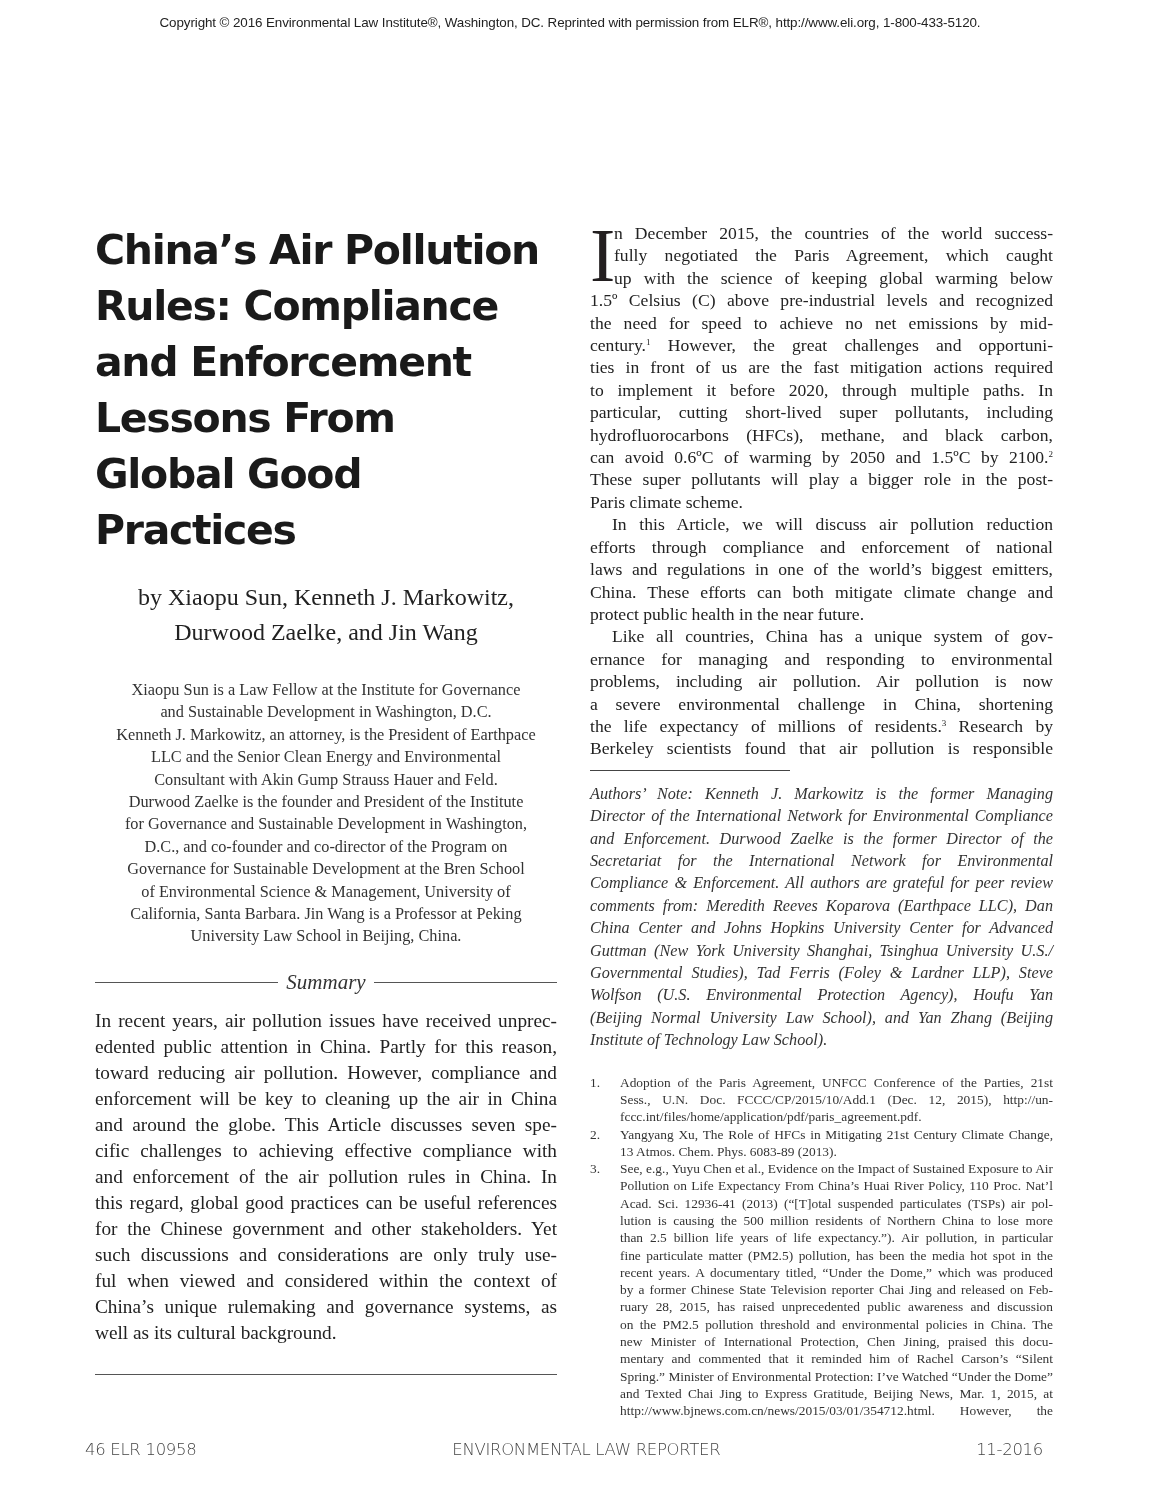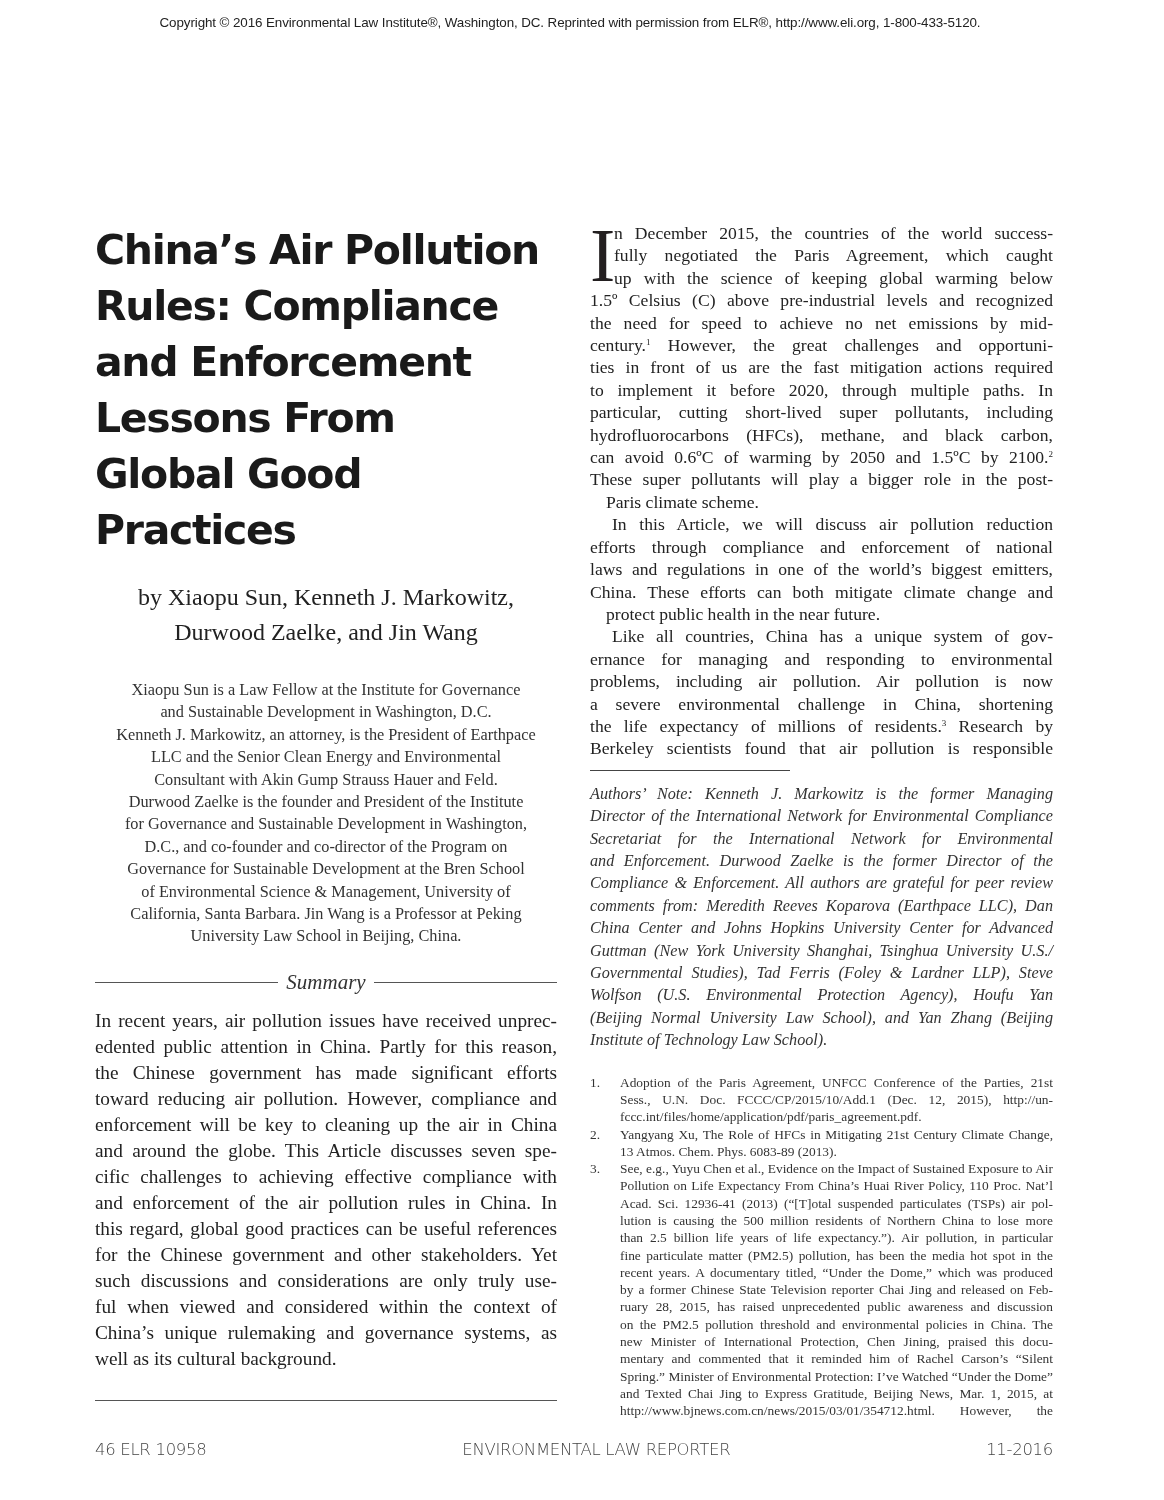--- a/index.html
+++ b/index.html
@@ -41,21 +41,21 @@
   }
   .summary-body span { display: block; text-align: justify; text-align-last: justify; }
   .summary-body span.last { text-align-last: left; }
   .bottom-rule { border-top: 1.5px solid #555; margin-top: 28px; }
 
   .body-text {
     font-family: "Liberation Serif", serif; font-size: 17.6px; line-height: 22.4px;
     color: #222;
   }
   .body-text .line { display: block; text-align: justify; text-align-last: justify; white-space: nowrap; }
-  .body-text .line.last { text-align-last: left; margin-left: 16px; }
+  .body-text .line.last { text-align-last: left; }
   .body-text .indent { padding-left: 22px; }
   .dropcap-wrap { position: relative; }
   .dropcap {
     position: absolute; left: 0; top: 2px; font-family: "Liberation Serif", serif;
     font-size: 76px; line-height: 62px; color: #231f20;
   }
   .dc-line { padding-left: 24px; }
   sup { font-size: 9px; vertical-align: 6px; line-height: 0; }
   .note-rule { width: 200px; border-top: 1.3px solid #444; margin: 10px 0 12px 0; }
   .authors-note {
@@ -68,21 +68,21 @@
     margin-top: 22px; font-family: "Liberation Serif", serif; font-size: 13.4px;
     line-height: 17.3px; color: #333;
   }
   .fn { display: flex; }
   .fn .num { width: 30px; flex: none; }
   .fn .txt { flex: 1; }
   .fn .txt span { display: block; text-align: justify; text-align-last: justify; white-space: nowrap; }
   .fn .txt span.last { text-align-last: left; }
 
   .footer {
-    position: absolute; top: 1440px; left: 95px; width: 958px; display: flex;
+    position: absolute; top: 1440px; left: 85px; width: 958px; display: flex;
     justify-content: space-between; font-family: "DejaVu Sans", sans-serif;
     font-size: 16.5px; color: #444; font-weight: 300; letter-spacing: -0.3px;
   }
 </style>
 </head>
 <body>
 
 <div class="copyright">Copyright © 2016 Environmental Law Institute®, Washington, DC. Reprinted with permission from ELR®, http://www.eli.org, 1-800-433-5120.</div>
 
 <div class="left-col">
@@ -117,21 +117,20 @@
 
   <div class="summary-head">
     <div class="rule"></div>
     <div class="label">Summary</div>
     <div class="rule"></div>
   </div>
 
   <div class="summary-body">
     <span>In recent years, air pollution issues have received unprec-</span>
     <span>edented public attention in China. Partly for this reason,</span>
-    <span>the Chinese government has made significant efforts</span>
     <span>toward reducing air pollution. However, compliance and</span>
     <span>enforcement will be key to cleaning up the air in China</span>
     <span>and around the globe. This Article discusses seven spe-</span>
     <span>cific challenges to achieving effective compliance with</span>
     <span>and enforcement of the air pollution rules in China. In</span>
     <span>this regard, global good practices can be useful references</span>
     <span>for the Chinese government and other stakeholders. Yet</span>
     <span>such discussions and considerations are only truly use-</span>
     <span>ful when viewed and considered within the context of</span>
     <span>China’s unique rulemaking and governance systems, as</span>
@@ -175,22 +174,22 @@
     <span class="line">a severe environmental challenge in China, shortening</span>
     <span class="line"><span>the life expectancy of millions of residents.</span><sup>3</sup><span> Research by</span></span>
     <span class="line">Berkeley scientists found that air pollution is responsible</span>
   </div>
 
   <div class="note-rule"></div>
 
   <div class="authors-note">
     <span>Authors’ Note: Kenneth J. Markowitz is the former Managing</span>
     <span>Director of the International Network for Environmental Compliance</span>
+    <span>and Enforcement. Durwood Zaelke is the former Director of the</span>
     <span>Secretariat for the International Network for Environmental</span>
-    <span>and Enforcement. Durwood Zaelke is the former Director of the</span>
     <span>Compliance &amp; Enforcement. All authors are grateful for peer review</span>
     <span>comments from: Meredith Reeves Koparova (Earthpace LLC), Dan</span>
     <span>China Center and Johns Hopkins University Center for Advanced</span>
     <span>Guttman (New York University Shanghai, Tsinghua University U.S./</span>
     <span>Governmental Studies), Tad Ferris (Foley &amp; Lardner LLP), Steve</span>
     <span>Wolfson (U.S. Environmental Protection Agency), Houfu Yan</span>
     <span>(Beijing Normal University Law School), and Yan Zhang (Beijing</span>
     <span class="last">Institute of Technology Law School).</span>
   </div>
 

